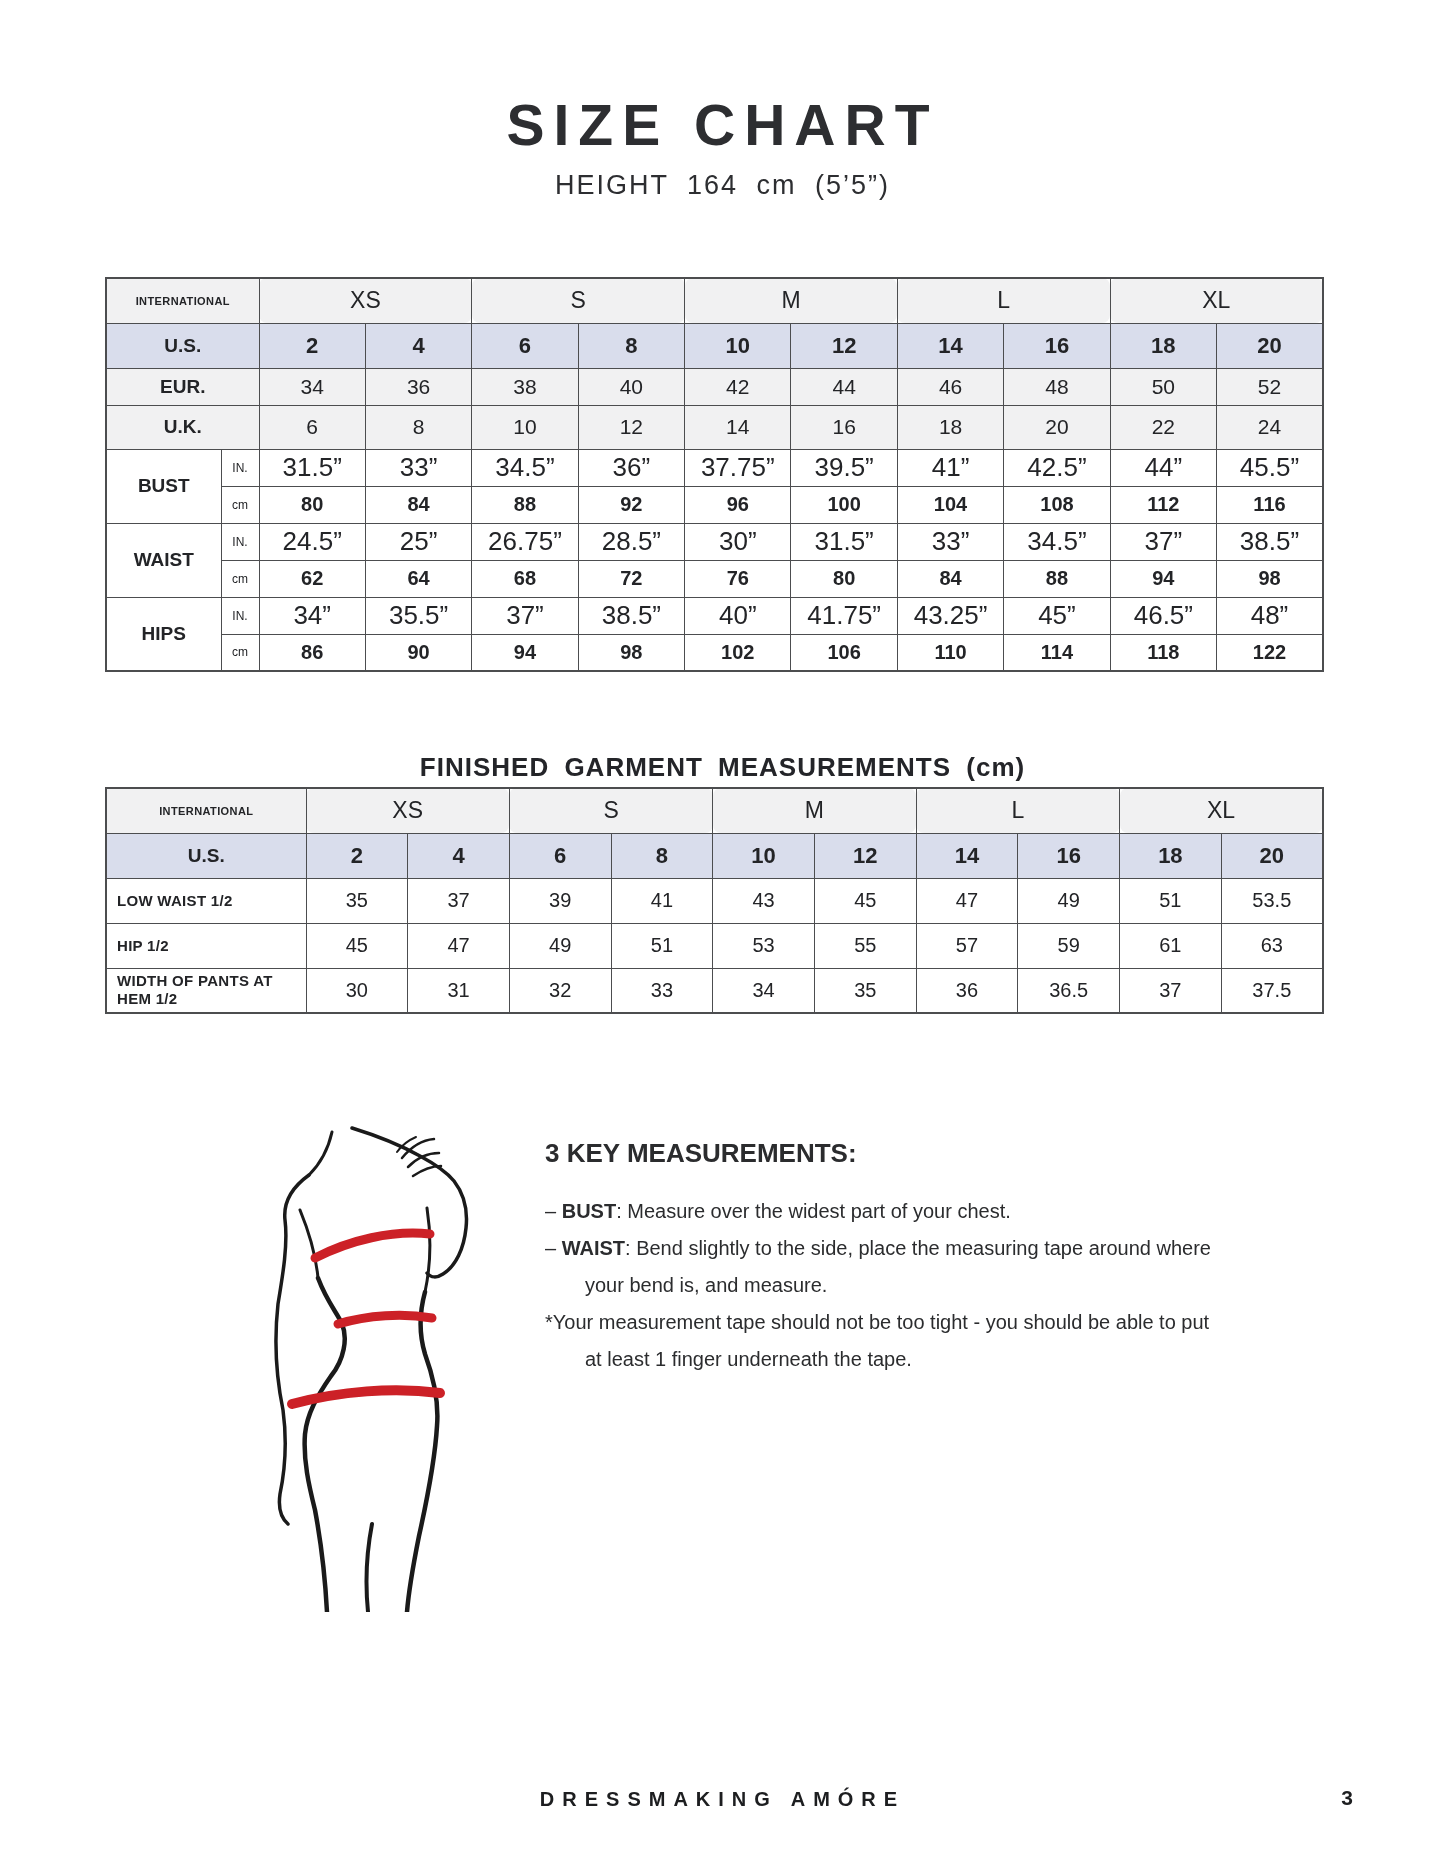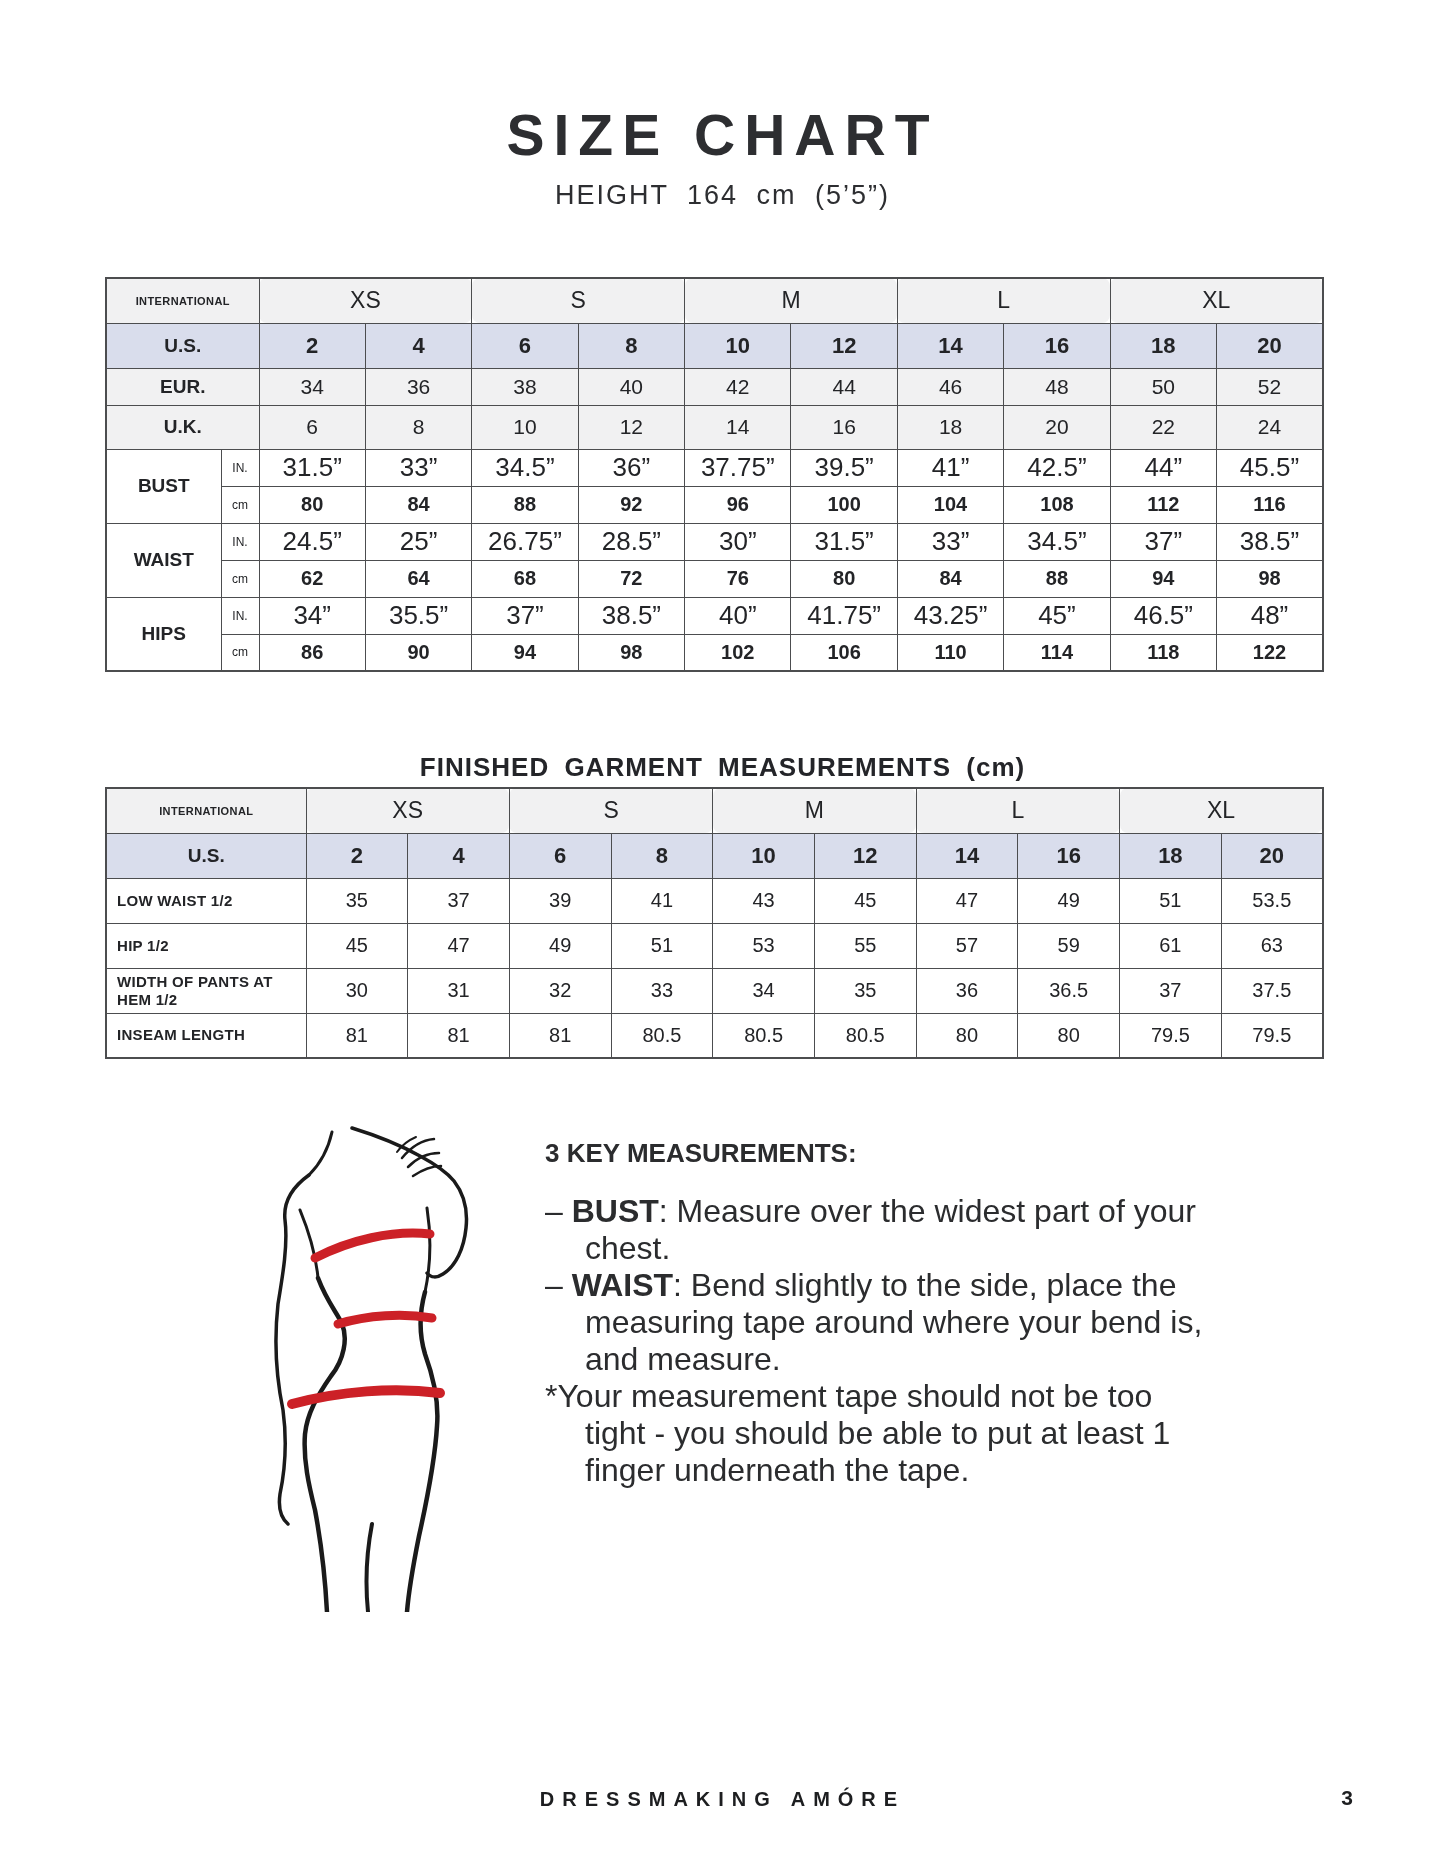--- a/index.html
+++ b/index.html
@@ -2,21 +2,21 @@
 <html style="--us-bg: #d9ddec; --gray-bg: #f1f1f2; --border: #4c4d4f; --ink: #1f1f1f; --tape: #cc2127;"><head>
 <meta charset="utf-8">
 <style>
   * { box-sizing: border-box; margin: 0; padding: 0; }
   body { background: #ffffff; font-family: "Liberation Sans", sans-serif; }
   .page { position: relative; width: 1445px; height: 1870px; background: #ffffff; color: var(--ink, #1f1f1f); overflow: hidden; }
 
   
   .header { position: absolute; top: 84px; left: 0; width: 100%; text-align: center; color: #2d2e31; }
   .product { font-size: 29px; letter-spacing: 7px; font-weight: 400; }
-  .title { font-size: 57px; font-weight: 700; letter-spacing: 9px; margin-top: 18px; }
+  .title { font-size: 57px; font-weight: 700; letter-spacing: 9px; margin-top: 8px; }
   .height { font-size: 27px; letter-spacing: 2px; word-spacing: 9px; margin-top: 12px; }
 
   
   table { border-collapse: collapse; table-layout: fixed; position: absolute; left: 105px; background: #fff; border: 2px solid var(--border, #4c4d4f); }
   td { border: 1px solid var(--border, #4c4d4f); text-align: center; vertical-align: middle; padding: 0; color: #232427; }
   #size-table { top: 277px; width: 1217px; }
   #finished-table { top: 787px; width: 1217px; }
   #size-table tr { height: 37px; }
   #size-table tr:nth-child(1), #size-table tr:nth-child(2) { height: 45px; }
   #size-table tr:nth-child(3), #size-child(4) { height: 44px; }
@@ -38,21 +38,21 @@
   .fin-num { font-size: 20px; font-weight: 400; }
 
   .fg-title { position: absolute; top: 752px; left: 0; width: 100%; text-align: center; font-size: 26px; font-weight: 700; letter-spacing: 1px; word-spacing: 7px; color: #242529; }
 
   
   .figure { position: absolute; left: 190px; top: 1112px; }
   .fig-line { fill: none; stroke: #1a1a1a; stroke-linecap: round; }
   .tape { fill: none; stroke: var(--tape, #cc2127); stroke-linecap: round; }
   .guide { position: absolute; left: 545px; top: 1138px; width: 676px; color: #2b2c2e; }
   .guide-heading { font-size: 26px; font-weight: 700; margin-bottom: 24px; }
-  .guide-item, .note { font-size: 32px; line-height: 37px; }
+  .guide-item, .note { font-size: 20px; line-height: 37px; }
   .guide-item { padding-left: 40px; text-indent: -40px; }
   .note-hang { padding-left: 40px; text-indent: -40px; }
   .note-block { margin-top: 52px; }
   .term { font-weight: 700; }
 
   
   .footer-brand { position: absolute; top: 1788px; left: 0; width: 100%; text-align: center; font-size: 20px; font-weight: 700; letter-spacing: 8px; color: #1d1e20; }
   .page-number { position: absolute; top: 1786px; right: 92px; font-size: 21px; font-weight: 700; color: #1d1e20; }
 </style>
 </head>
@@ -281,33 +281,20 @@
           <td class="fin-num">30</td>
           <td class="fin-num">31</td>
           <td class="fin-num">32</td>
           <td class="fin-num">33</td>
           <td class="fin-num">34</td>
           <td class="fin-num">35</td>
           <td class="fin-num">36</td>
           <td class="fin-num">36.5</td>
           <td class="fin-num">37</td>
           <td class="fin-num">37.5</td>
-        </tr>
-        <tr>
-          <td class="fin-label">INSEAM LENGTH</td>
-          <td class="fin-num">81</td>
-          <td class="fin-num">81</td>
-          <td class="fin-num">81</td>
-          <td class="fin-num">80.5</td>
-          <td class="fin-num">80.5</td>
-          <td class="fin-num">80.5</td>
-          <td class="fin-num">80</td>
-          <td class="fin-num">80</td>
-          <td class="fin-num">79.5</td>
-          <td class="fin-num">79.5</td>
         </tr>
       </tbody>
   </table>
 
   <svg class="figure" width="305" height="500" viewBox="0 0 305 500">
     <g>
       <path class="fig-line" stroke-width="3" d="M142,20 C138,38 130,52 119,63"></path>
       <path class="fig-line" stroke-width="3.5" d="M119,63 C101,76 93,90 95,108 C98,132 93,162 88,192 C84,228 86,264 93,298 C97,328 95,358 90,382 C88,396 91,406 98,412"></path>
       <path class="fig-line" stroke-width="3" d="M110,98 C119,120 126,144 128,166"></path>
       <path class="fig-line" stroke-width="4.5" d="M128,166 C137,190 148,202 152,212 C158,226 154,248 141,264 C127,284 117,302 115,322 C113,348 119,374 125,398 C131,430 135,462 137,500"></path>

